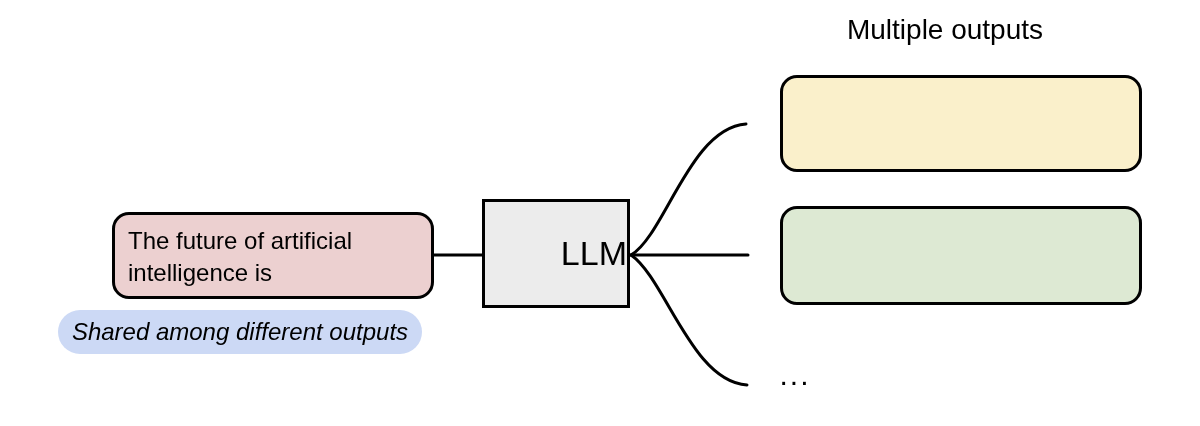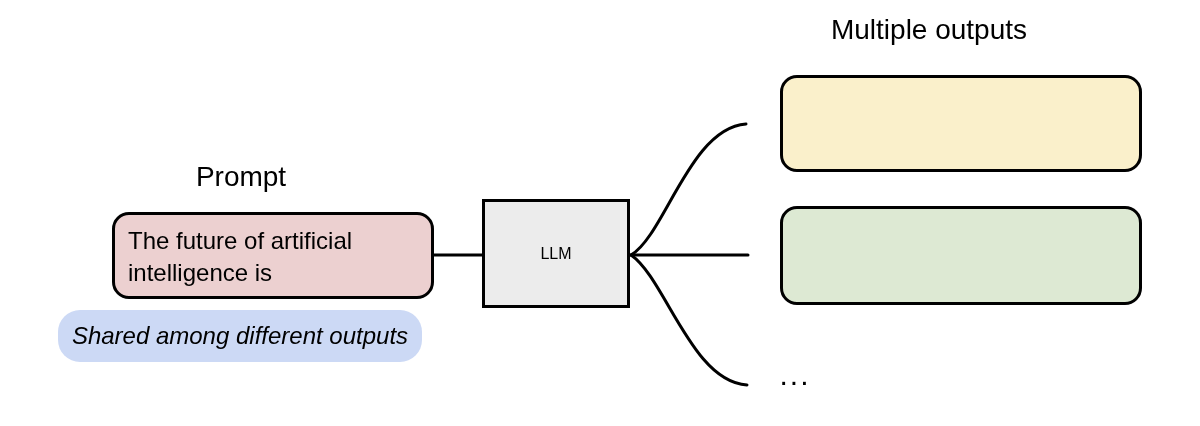--- a/index.html
+++ b/index.html
@@ -36,45 +36,45 @@
     font-size: 24px;
     line-height: 32px;
     text-align: left;
   }
 
   .llm-box {
     left: 482px; top: 199px;
     width: 148px; height: 109px;
     display: flex;
     align-items: center;
-    justify-content: center;
-    font-size: 16px;
+    justify-content: flex-end;
+    font-size: 34px;
   }
 
   .output-box {
     left: 748px;
     width: 362px;
   }
   .output-box.first  { top: 75px;  height: 97px; }
   .output-box.second { top: 206px; height: 99px; }
 
   .float-label {
     position: absolute;
     font-size: 28px;
     line-height: 32px;
     text-align: center;
     white-space: nowrap;
   }
   .prompt-label { left: 80px; top: 161px; width: 322px; }
-  .outputs-label { left: 748px; top: 14px; width: 362px; }
+  .outputs-label { left: 764px; top: 14px; width: 362px; }
 
   .shared-note {
     position: absolute;
     left: 58px; top: 310px;
-    width: 364px; height: 52px;
+    width: 364px; height: 44px;
     display: flex;
     align-items: center;
     justify-content: center;
     font-size: 24px;
     font-style: italic;
     border-radius: 22px;
   }
 
   .ellipsis {
     position: absolute;
@@ -91,21 +91,20 @@
 
 <div class="canvas">
 
   <svg class="connectors" viewBox="0 0 1200 426" xmlns="http://www.w3.org/2000/svg" fill="none" stroke-width="3" stroke-linecap="round">
     <path d="M 402 255 L 482 255" stroke="#000000"></path>
     <path d="M 631 255 C 665 235, 690 128, 746 124" stroke="#000000"></path>
     <path d="M 631 255 L 748 255" stroke="#000000"></path>
     <path d="M 631 255 C 665 278, 692 382, 747 385" stroke="#000000"></path>
   </svg>
 
-  <div class="float-label prompt-label">Prompt</div>
 
   <div class="float-label outputs-label">Multiple outputs</div>
 
   <div class="node rounded prompt-box" style="background-color: rgb(236, 208, 208);">
     <span>The future of artificial intelligence is</span>
   </div>
 
   <div class="shared-note" style="background-color: rgb(204, 217, 245);">
     <span>Shared among different outputs</span>
   </div>

